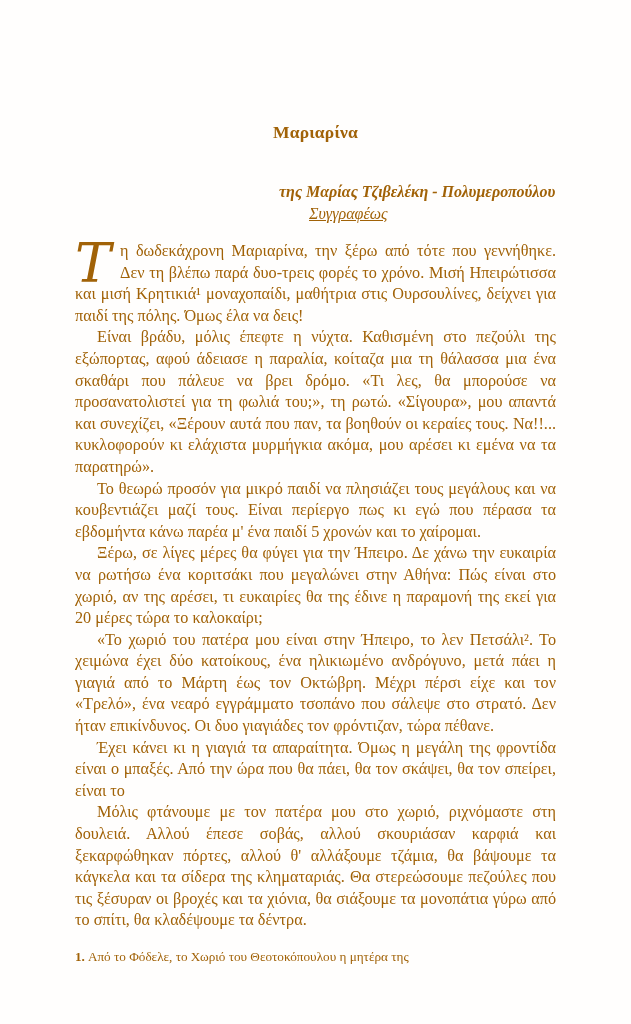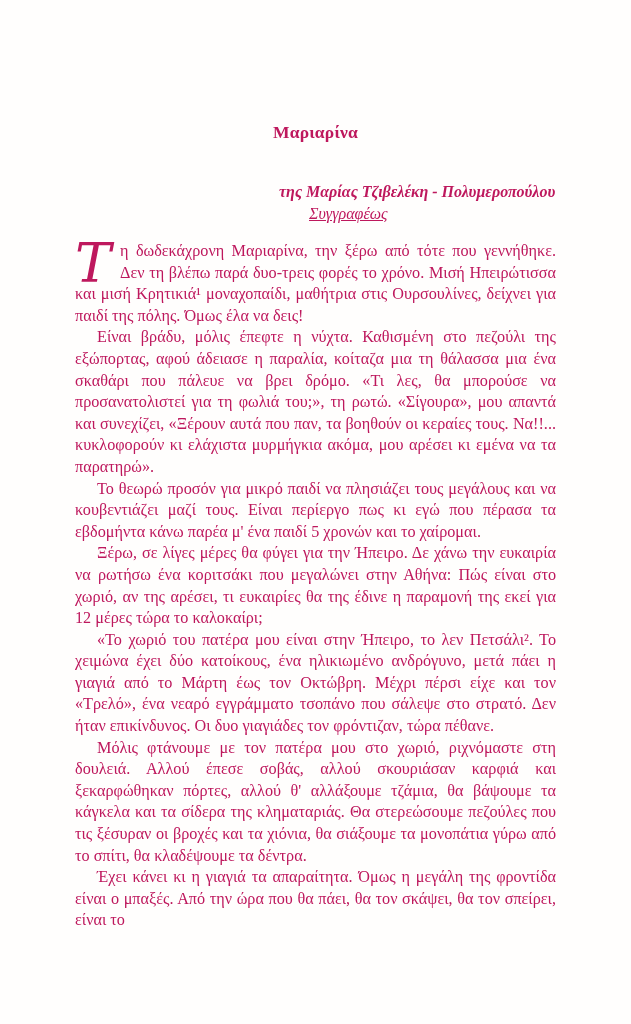--- a/index.html
+++ b/index.html
@@ -7,21 +7,21 @@
     padding: 0;
     background: #ffffff;
   }
   .page {
     position: relative;
     width: 631px;
     height: 1024px;
     background: #fffefd;
     overflow: hidden;
     font-family: "Liberation Serif", "DejaVu Serif", serif;
-    color: #be185d;
+    color: #a16207;
   }
   .content {
     box-sizing: border-box;
     padding: 122px 75px 0 75px;
   }
   .title {
     margin: 0 0 38px 0;
     text-align: center;
     font-size: 17.5px;
     font-weight: bold;
@@ -87,22 +87,23 @@
 
     <div class="byline">
       <div class="byline-author">της Μαρίας Τζιβελέκη - Πολυμεροπούλου</div>
       <div class="byline-role">Συγγραφέως</div>
     </div>
 
     <p class="para first-para"><span class="dropcap">Τ</span><span>η δωδεκάχρονη Μαριαρίνα, την ξέρω από τότε που γεννήθηκε. Δεν τη βλέπω παρά δυο-τρεις φορές το χρόνο. Μισή Ηπειρώτισσα και μισή Κρητικιά¹ μοναχοπαίδι, μαθήτρια στις Ουρσουλίνες, δείχνει για παιδί της πόλης. Όμως έλα να δεις!</span></p>
 
     <p class="para">Είναι βράδυ, μόλις έπεφτε η νύχτα. Καθισμένη στο πεζούλι της εξώπορτας, αφού άδειασε η παραλία, κοίταζα μια τη θάλασσα μια ένα σκαθάρι που πάλευε να βρει δρόμο. «Τι λες, θα μπορούσε να προσανατολιστεί για τη φωλιά του;», τη ρωτώ. «Σίγουρα», μου απαντά και συνεχίζει, «Ξέρουν αυτά που παν, τα βοηθούν οι κεραίες τους. Να!!... κυκλοφορούν κι ελάχιστα μυρμήγκια ακόμα, μου αρέσει κι εμένα να τα παρατηρώ».</p>
     <p class="para">Το θεωρώ προσόν για μικρό παιδί να πλησιάζει τους μεγάλους και να κουβεντιάζει μαζί τους. Είναι περίεργο πως κι εγώ που πέρασα τα εβδομήντα κάνω παρέα μ' ένα παιδί 5 χρονών και το χαίρομαι.</p>
-    <p class="para">Ξέρω, σε λίγες μέρες θα φύγει για την Ήπειρο. Δε χάνω την ευκαιρία να ρωτήσω ένα κοριτσάκι που μεγαλώνει στην Αθήνα: Πώς είναι στο χωριό, αν της αρέσει, τι ευκαιρίες θα της έδινε η παραμονή της εκεί για 12 μέρες τώρα το καλοκαίρι;</p>
+    <p class="para">Ξέρω, σε λίγες μέρες θα φύγει για την Ήπειρο. Δε χάνω την ευκαιρία να ρωτήσω ένα κοριτσάκι που μεγαλώνει στην Αθήνα: Πώς είναι στο χωριό, αν της αρέσει, τι ευκαιρίες θα της έδινε η παραμονή της εκεί για 20 μέρες τώρα το καλοκαίρι;</p>
     <p class="para italic">«Το χωριό του πατέρα μου είναι στην Ήπειρο, το λεν Πετσάλι². Το χειμώνα έχει δύο κατοίκους, ένα ηλικιωμένο ανδρόγυνο, μετά πάει η γιαγιά από το Μάρτη έως τον Οκτώβρη. Μέχρι πέρσι είχε και τον «Τρελό», ένα νεαρό εγγράμματο τσοπάνο που σάλεψε στο στρατό. Δεν ήταν επικίνδυνος. Οι δυο γιαγιάδες τον φρόντιζαν, τώρα πέθανε.</p>
+    <p class="para italic">Έχει κάνει κι η γιαγιά τα απαραίτητα. Όμως η μεγάλη της φροντίδα είναι ο μπαξές. Από την ώρα που θα πάει, θα τον σκάψει, θα τον σπείρει, είναι το</p>
     <p class="para italic">Μόλις φτάνουμε με τον πατέρα μου στο χωριό, ριχνόμαστε στη δουλειά. Αλλού έπεσε σοβάς, αλλού σκουριάσαν καρφιά και ξεκαρφώθηκαν πόρτες, αλλού θ' αλλάξουμε τζάμια, θα βάψουμε τα κάγκελα και τα σίδερα της κληματαριάς. Θα στερεώσουμε πεζούλες που τις ξέσυραν οι βροχές και τα χιόνια, θα σιάξουμε τα μονοπάτια γύρω από το σπίτι, θα κλαδέψουμε τα δέντρα.</p>
-    <p class="para italic">Έχει κάνει κι η γιαγιά τα απαραίτητα. Όμως η μεγάλη της φροντίδα είναι ο μπαξές. Από την ώρα που θα πάει, θα τον σκάψει, θα τον σπείρει, είναι το</p>
 
     <div class="footnotes">
+      <p class="footnote"><span class="fn-marker">1.</span><span class="fn-text">Από το Φόδελε, το Χωριό του Θεοτοκόπουλου η μητέρα της</span></p>
     </div>
 
   </div>
 </div>
 
 </body></html>

